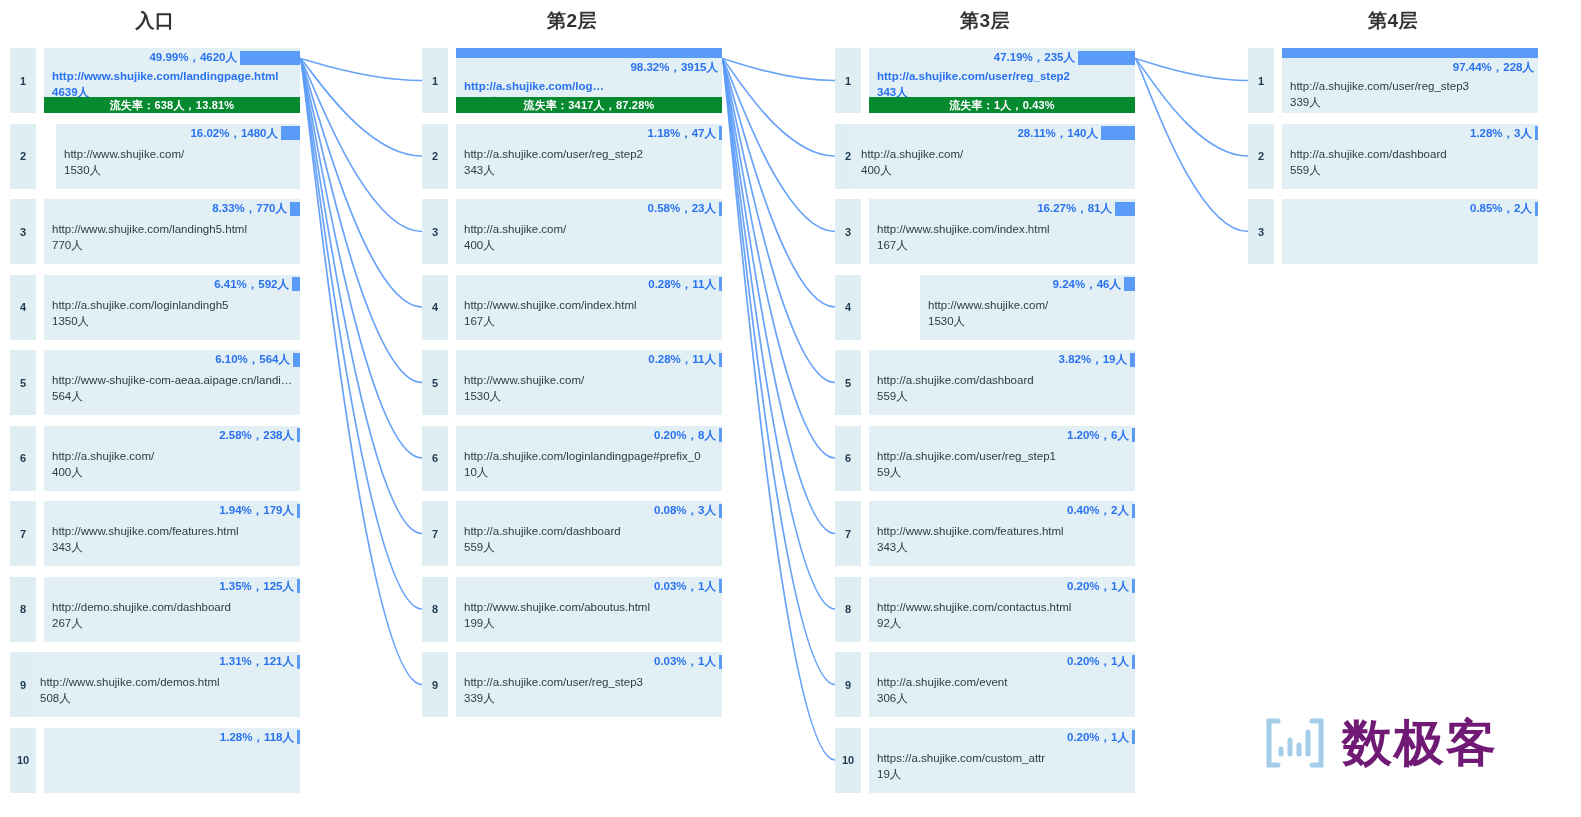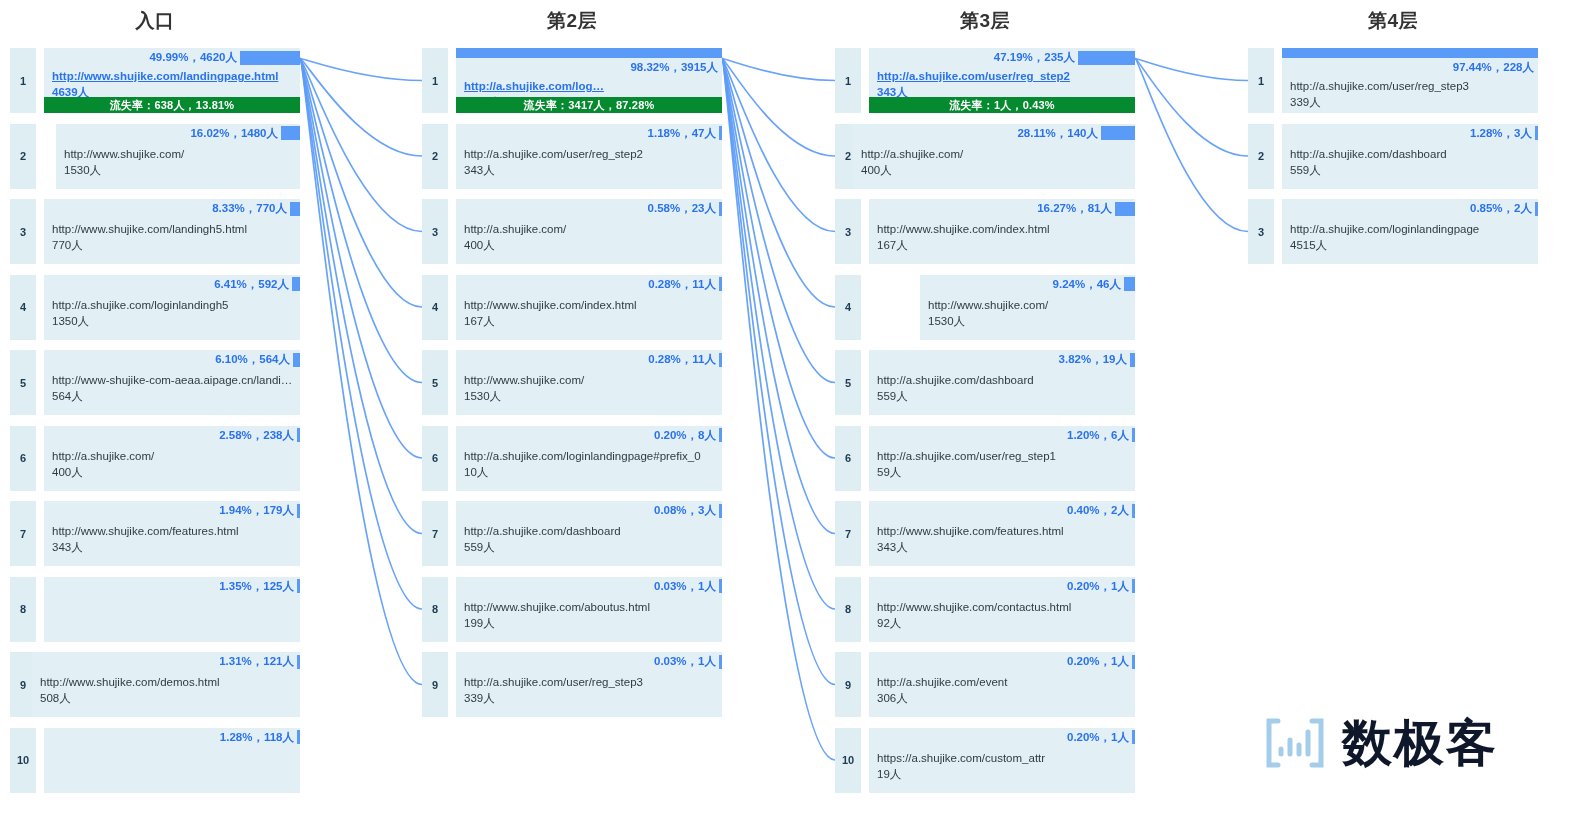--- a/index.html
+++ b/index.html
@@ -53,38 +53,38 @@
   .metric.wide .bar { width: 100%; height: 10px; }
   .metric.wide .pct { text-align: right; padding-right: 4px; padding-top: 2px; }
 
   .urlblock {
     position: absolute; left: 8px; right: 4px; top: 22px;
     font-size: 11.5px; line-height: 16px; color: #2f3b42;
     white-space: nowrap; overflow: hidden; text-overflow: ellipsis;
   }
   .urlblock .u { display: block; overflow: hidden; text-overflow: ellipsis; white-space: nowrap; }
   .urlblock .n { display: block; }
-  .row.primary .urlblock { font-weight: bold; color: #2a72ef; top: 20px; text-decoration: underline; }
+  .row.primary .urlblock { font-weight: bold; color: #2a72ef; top: 20px; }
 
   .loss {
     position: absolute; left: 0; right: 0; bottom: 0; height: 16px;
     background: #068a2f; color: #ffffff;
     font-size: 11px; font-weight: bold;
     display: flex; align-items: center; justify-content: center;
     letter-spacing: .2px;
   }
 
   
   .links { position: absolute; left: 0; top: 0; width: 1581px; height: 817px; pointer-events: none; }
 
   
   #logo {
     position: absolute; left: 1262px; top: 716px;
     display: flex; align-items: center; gap: 14px;
-    color: #0f172a;
+    color: #701a75;
   }
   #logo .mark { width: 66px; height: 54px; flex: 0 0 auto; }
   #logo .wordmark { font-size: 50px; font-weight: bold; line-height: 1; letter-spacing: 2px; }
 </style>
 </head>
 <body>
 
 <div id="stage">
   <div class="links" id="links-layer"><svg width="1581" height="817" viewBox="0 0 1581 817">
         <path d="M300,58.5 C304.88,58.5 361,80.5 422,80.5" fill="none" stroke="#5b9bf8" stroke-width="1.7" opacity="0.92"></path>
@@ -205,20 +205,24 @@
             </div>
           </div>
         </div>
         <div class="row" style="top: 576.5px; left: 0px; width: 290px;">
           <div class="idx">8</div>
           <div class="card" style="width: 256px;">
             <div class="metric">
               <span class="pct">1.35%，125人</span>
               <span class="bar" style="width: 3px;"></span>
             </div>
+            <div class="urlblock">
+              <span class="u">http://demo.shujike.com/dashboard</span>
+              <span class="n">267人</span>
+            </div>
           </div>
         </div>
         <div class="row" style="top: 652px; left: 0px; width: 290px;">
           <div class="idx">9</div>
           <div class="card" style="width: 268px;">
             <div class="metric">
               <span class="pct">1.31%，121人</span>
               <span class="bar" style="width: 3px;"></span>
             </div>
             <div class="urlblock">
@@ -519,24 +523,20 @@
               <span class="n">559人</span>
             </div>
           </div>
         </div>
         <div class="row" style="top: 199px; left: 0px; width: 290px;">
           <div class="idx">3</div>
           <div class="card" style="width: 256px;">
             <div class="metric">
               <span class="pct">0.85%，2人</span>
               <span class="bar" style="width: 3px;"></span>
-            </div>
-            <div class="urlblock">
-              <span class="u">http://a.shujike.com/loginlandingpage</span>
-              <span class="n">4515人</span>
             </div>
           </div>
         </div>
       </div>
     </div>
 
   <div id="logo">
     <span class="mark">
       <svg viewBox="0 0 66 54" width="66" height="54" aria-hidden="true">
         <g fill="none" stroke="#a4cdea" stroke-width="5" stroke-linecap="round">

